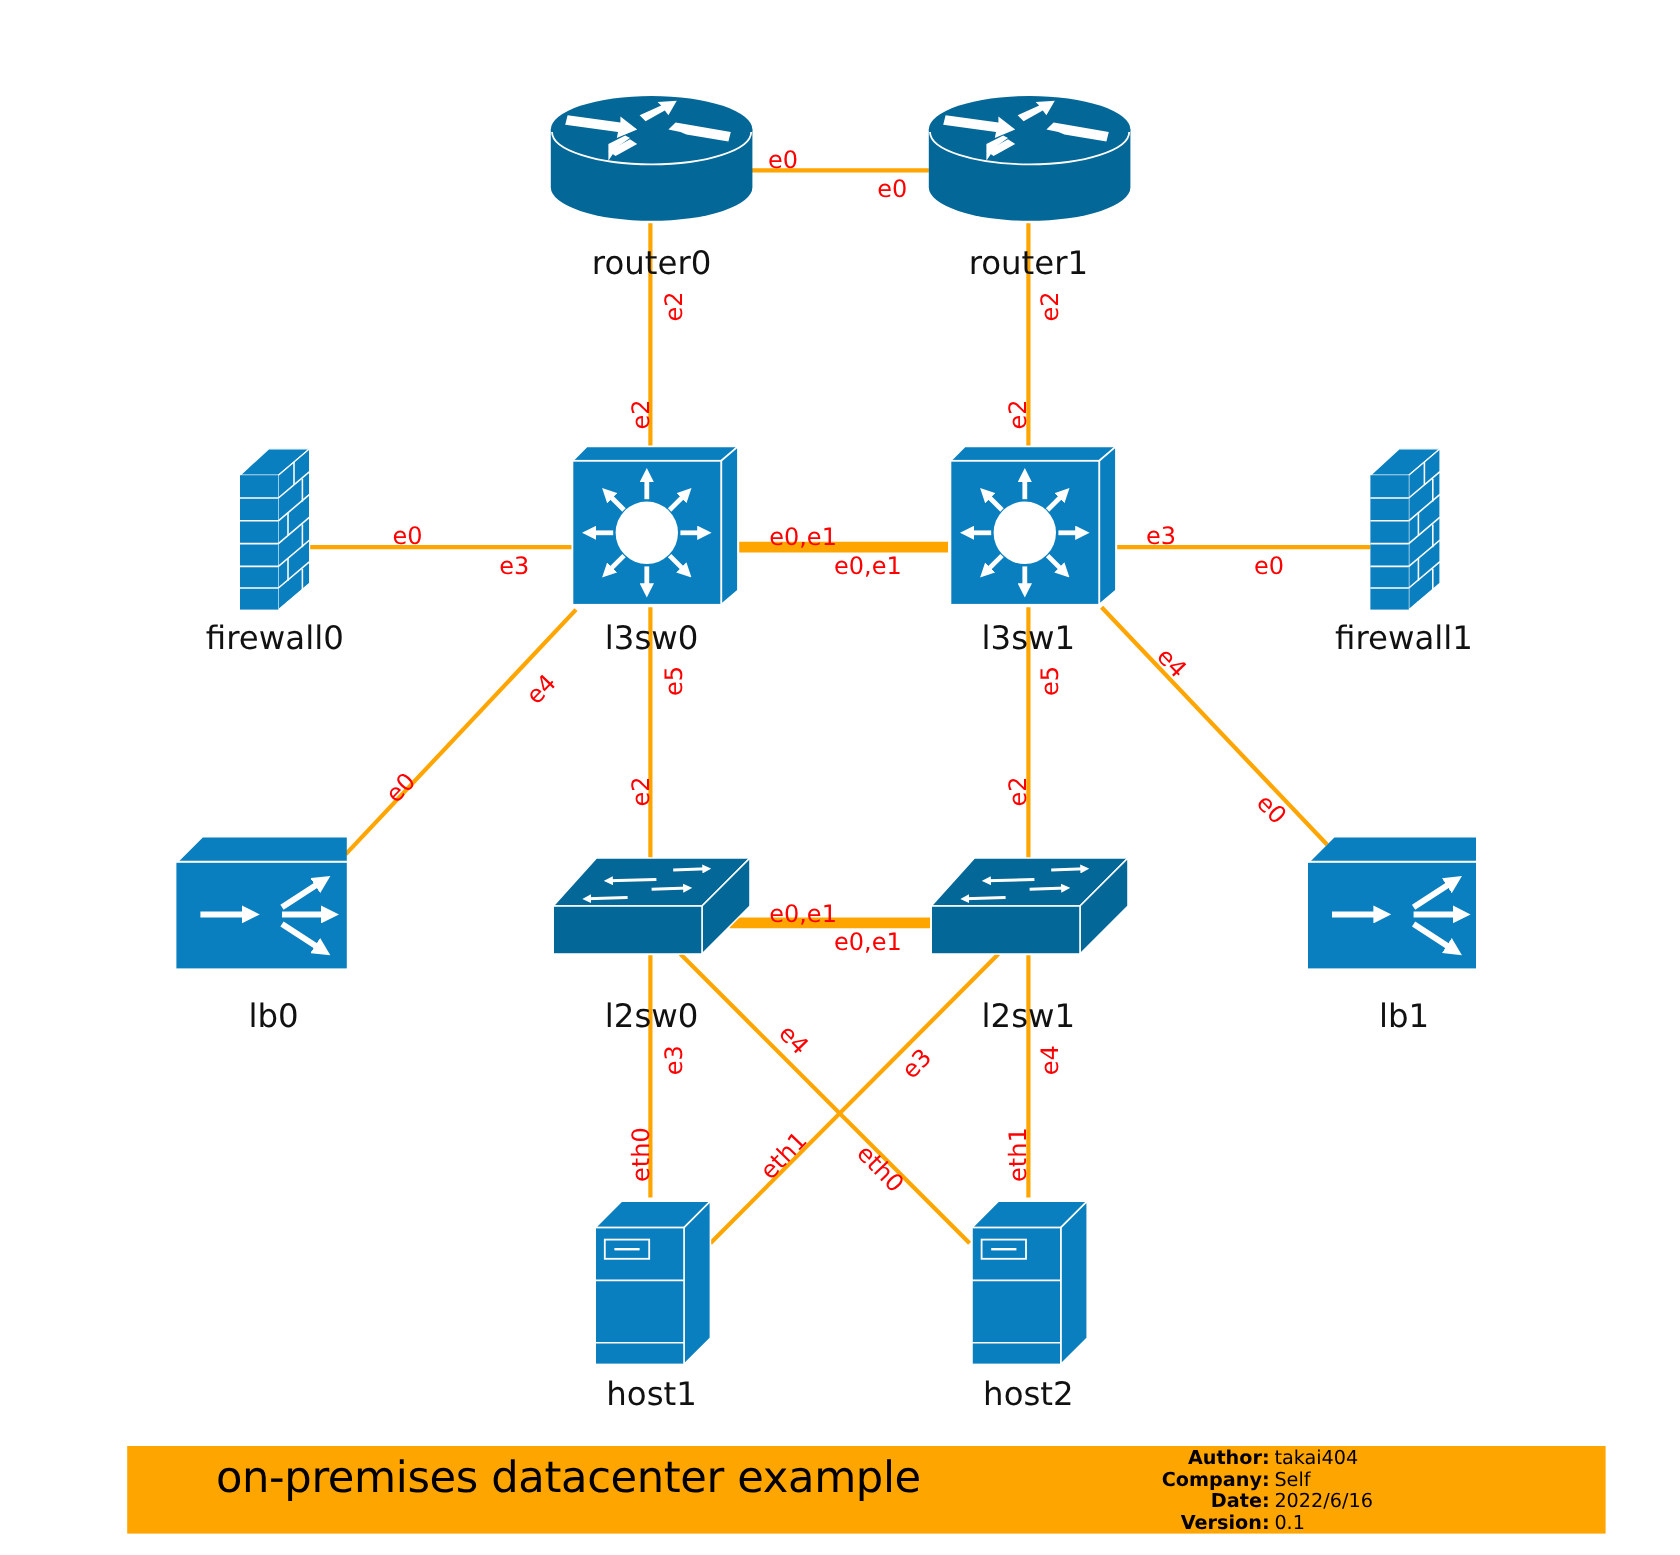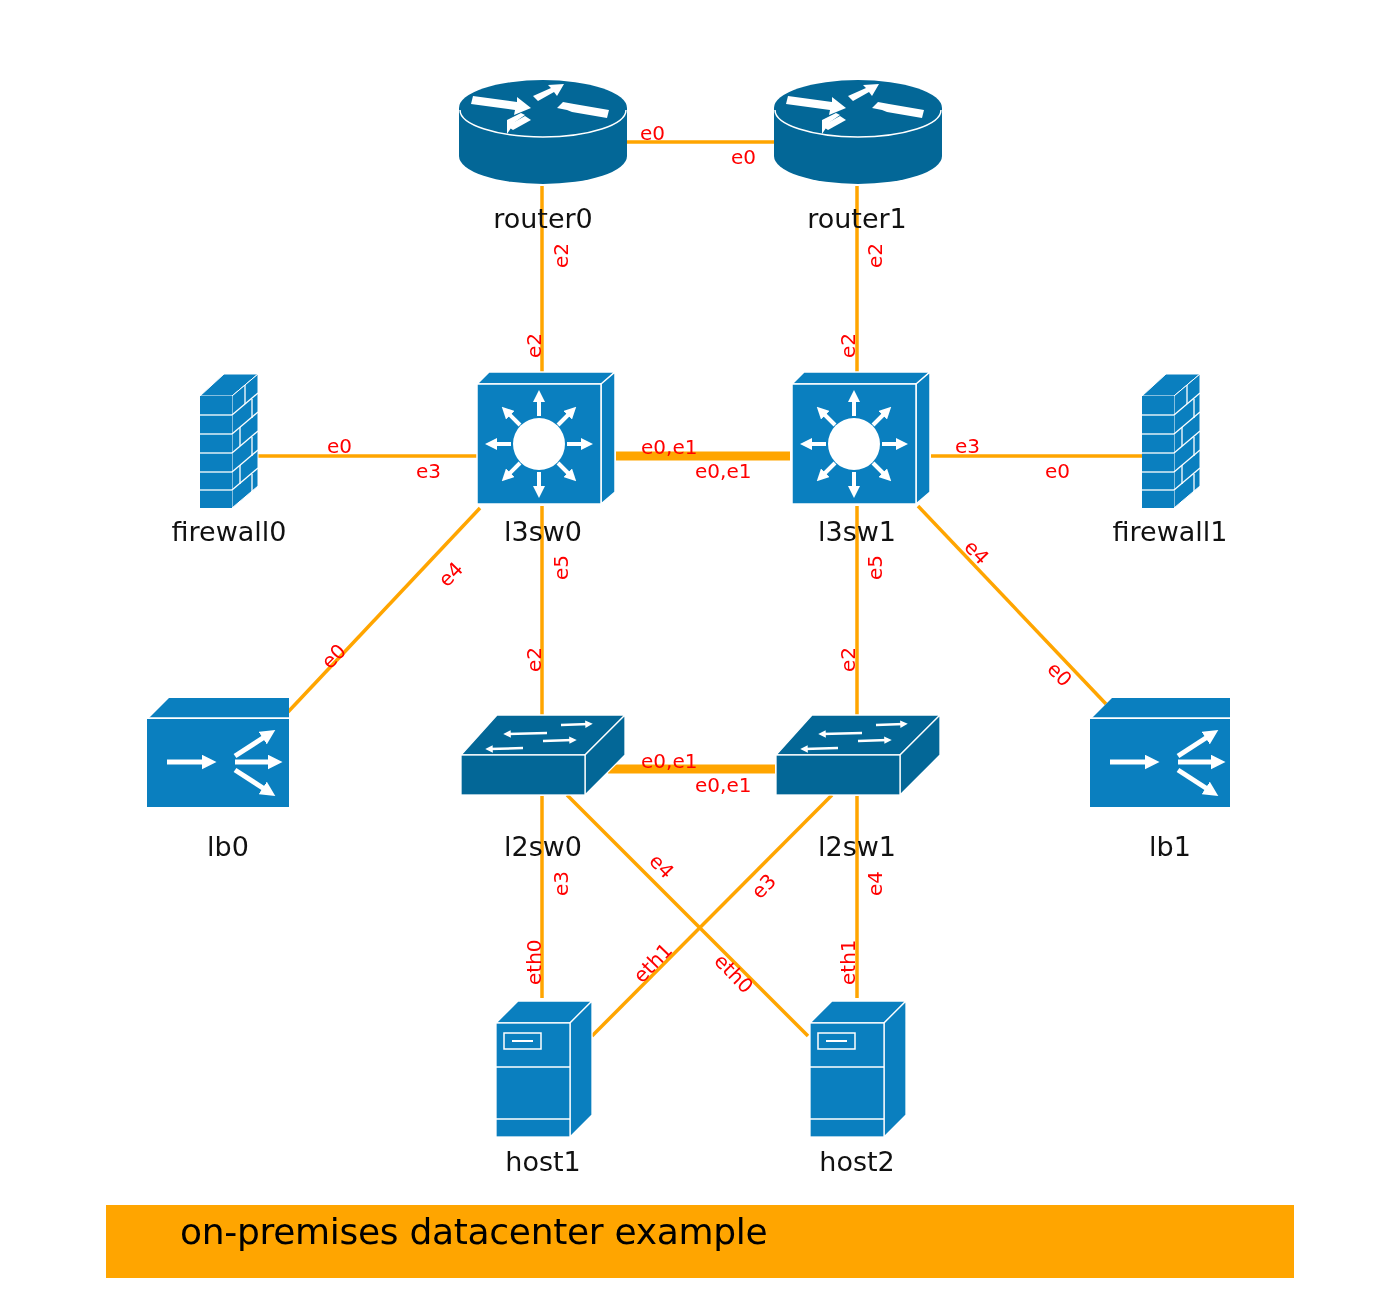--- a/index.html
+++ b/index.html
@@ -226,15 +226,33 @@
     <text class="port-label" transform="translate(713,962) rotate(46)" fill="#ff0000">eth0</text>
 
     <text class="port-label" transform="translate(760,900) rotate(-46)" fill="#ff0000">e3</text>
     <text class="port-label" transform="translate(642,984) rotate(-46)" fill="#ff0000">eth1</text>
 
     <text class="port-label" transform="translate(882,896) rotate(-90)" fill="#ff0000">e4</text>
     <text class="port-label" transform="translate(855,985) rotate(-90)" fill="#ff0000">eth1</text>
   </g>
 </svg>
 
-<div class="footer" style="background: rgb(255, 165, 0);">
+<div class="footer" style="background: rgb(255, 165, 0); padding-left: 44px;">
   <div class="footer-title">on-premises datacenter example</div>
+  <div class="meta">
+    <div class="meta-row">
+      <span class="meta-key">Author:</span>
+      <span class="meta-val">takai404</span>
+    </div>
+    <div class="meta-row">
+      <span class="meta-key">Company:</span>
+      <span class="meta-val">Self</span>
+    </div>
+    <div class="meta-row">
+      <span class="meta-key">Date:</span>
+      <span class="meta-val">2022/6/16</span>
+    </div>
+    <div class="meta-row">
+      <span class="meta-key">Version:</span>
+      <span class="meta-val">0.1</span>
+    </div>
+  </div>
 </div>
 
 </body></html>

